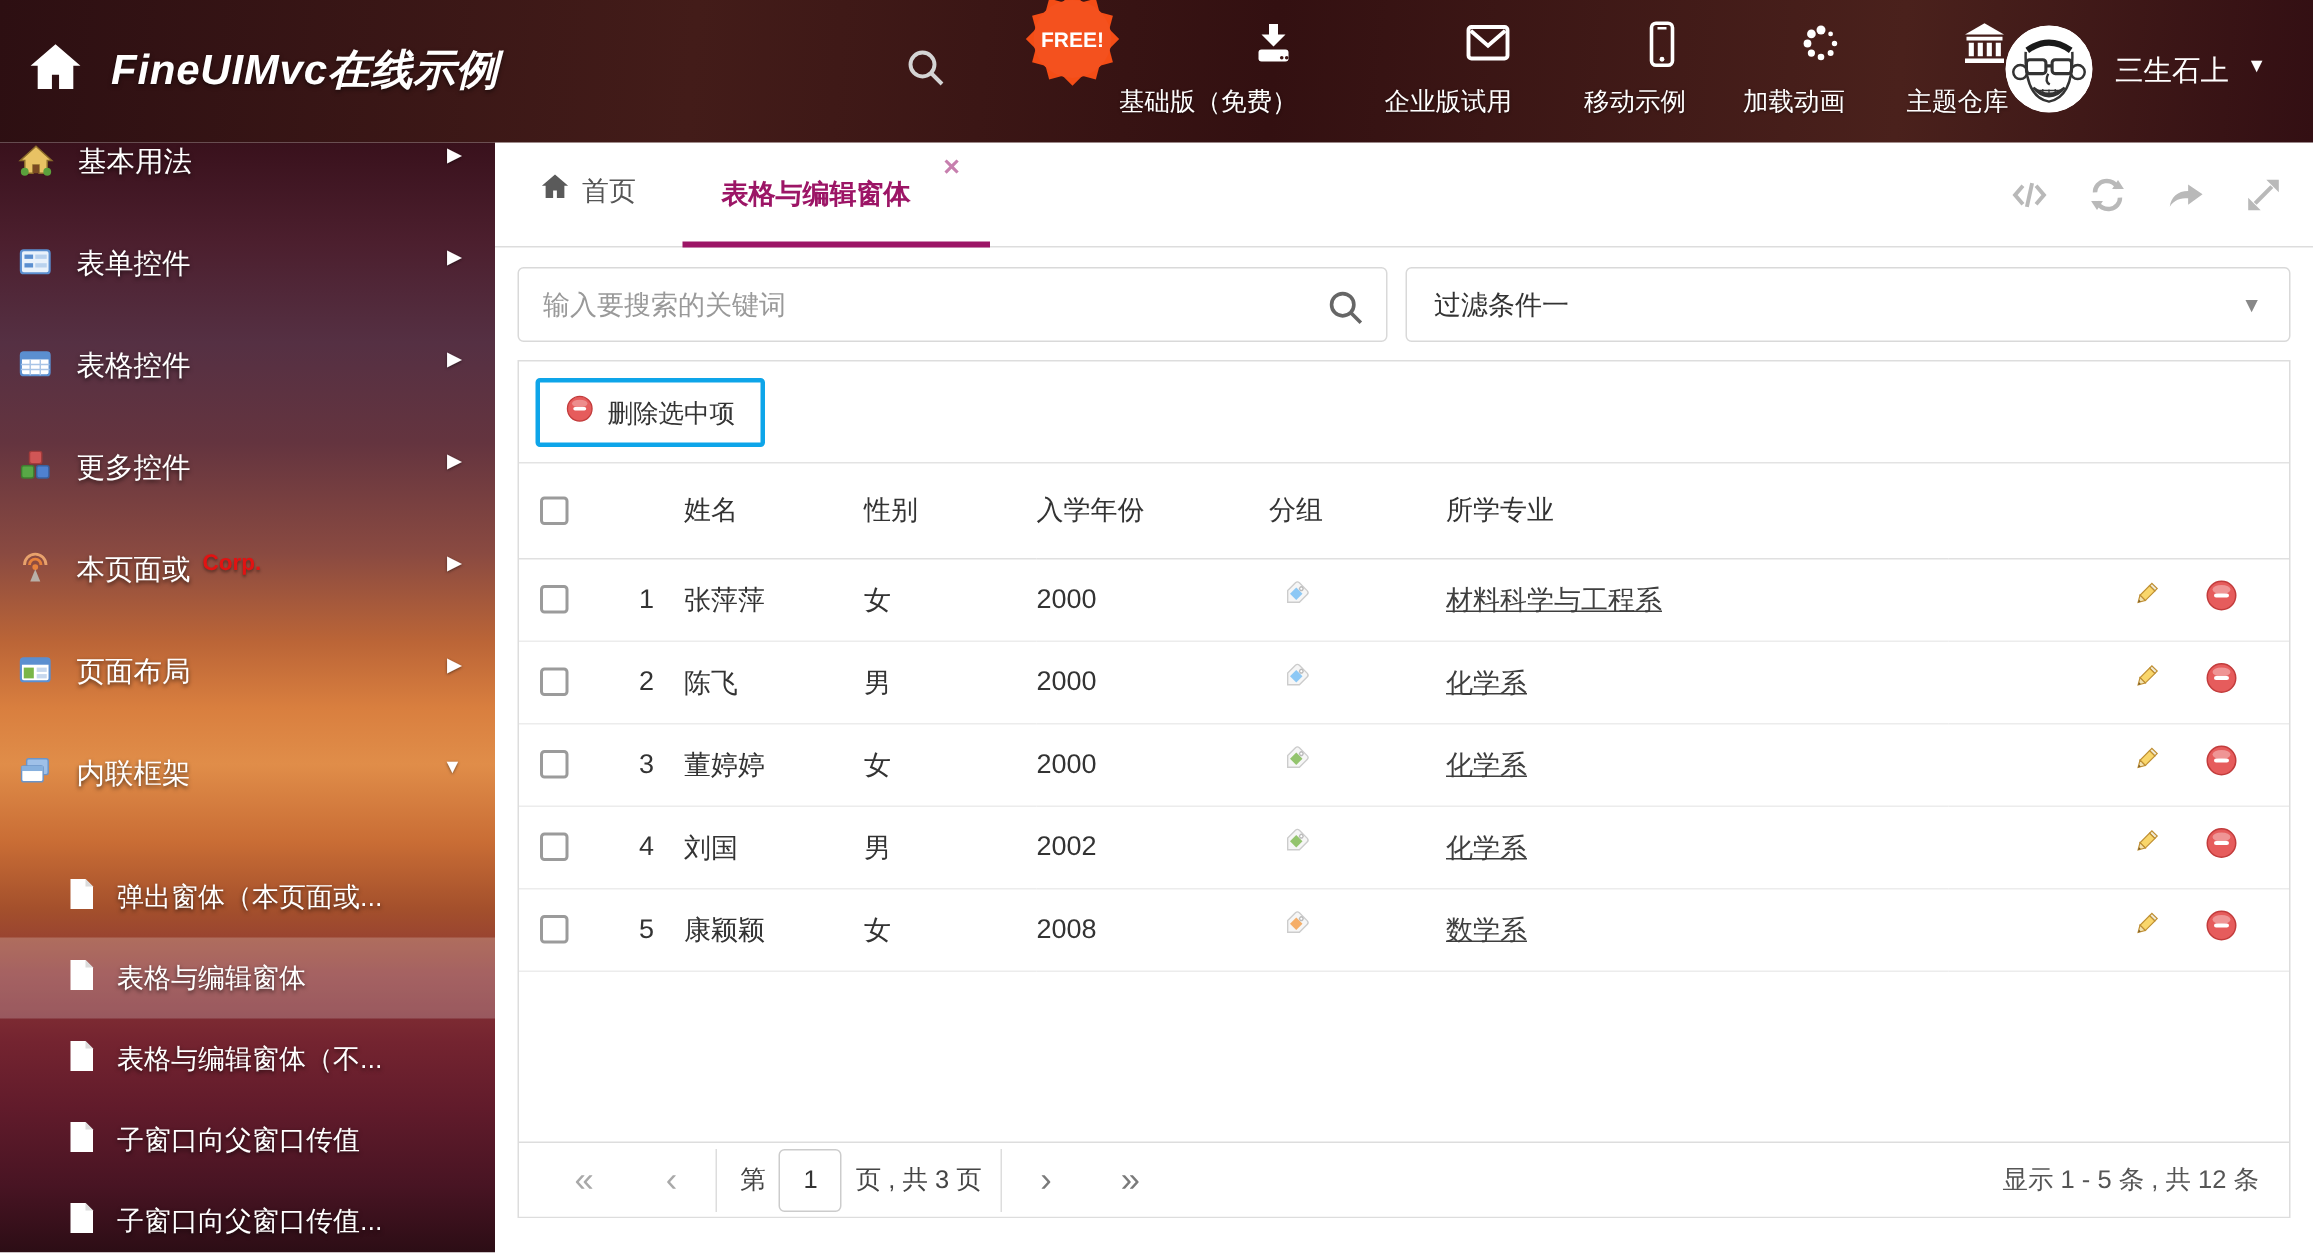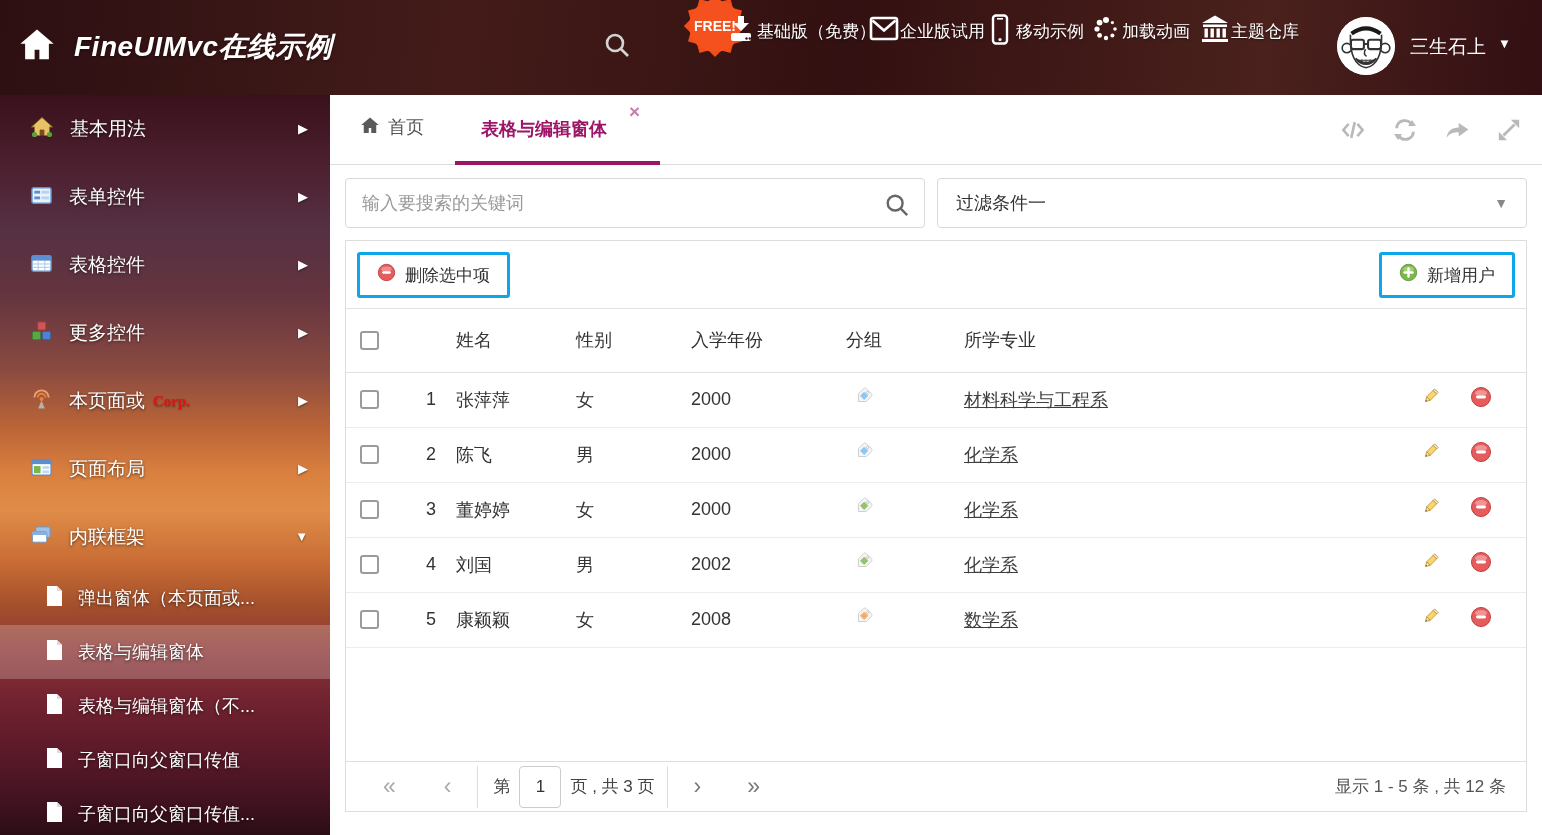--- a/index.html
+++ b/index.html
@@ -15,32 +15,32 @@
     text-shadow:0 1px 3px rgba(0,0,0,.5); letter-spacing:.5px;font-style:italic; }
   .top-search-input { position:absolute; left:428px; top:30px; width:160px; height:34px;
     background:transparent; border:none; outline:none; color:#ddd; font-size:18px; }
   .top-search-input::placeholder { color:#8d8d8d; }
   .top-search-icon { position:absolute; left:602px; top:30px; }
   .free-badge { position:absolute; left:684px; top:-6px; width:62px; height:62px; }
   .free-badge .spike { position:absolute; left:9px; top:10px; width:44px; height:44px; background:#f44d16; }
   .free-badge .s1 { transform:rotate(15deg);} .free-badge .s2 { transform:rotate(45deg);} .free-badge .s3 { transform:rotate(75deg);}
   .free-badge .disc { position:absolute; left:5px; top:6px; width:52px; height:52px; background:#f4511e; border-radius:50%;
     display:flex; align-items:center; justify-content:center; color:#fff; font-size:14px; font-weight:bold; }
-  .nav-item { position:absolute; top:14px; width:130px; display:flex; flex-direction:row; align-items:flex-start; cursor:pointer; }
+  .nav-item { position:absolute; top:14px; width:130px; display:flex; flex-direction:column; align-items:flex-end; cursor:pointer;margin-left:10px; }
   .nav-item .nav-label { color:#fff; font-size:17px; margin-top:6px; white-space:nowrap; text-shadow:0 1px 2px rgba(0,0,0,.5); }
   .n1{left:725px;} .n2{left:868px;} .n3{left:984px;} .n4{left:1090px;} .n5{left:1199px;}
   .avatar { position:absolute; left:1337px; top:17px; width:58px; height:58px; border-radius:50%; overflow:hidden; background:#fff; }
   .user-name { position:absolute; left:1410px; top:34px; color:#fff; font-size:19px; }
   .user-caret { position:absolute; left:1498px; top:36px; color:#fff; font-size:13px; }
 
   
   .sidebar { position:absolute; left:0; top:95px; width:330px; height:740px; z-index:4; overflow:hidden;
     background:linear-gradient(180deg,#39111c 0%,#4c1f2e 9%,#553043 18%,#64343f 27%,#8a4a41 37%,#bb6537 45%,
       #d97f3f 51%,#e08d49 56%,#c96d35 63%,#a4502c 69%,#8c3636 75%,#742430 81%,#611b2b 87%,#481423 94%,#2c0d15 100%); }
-  .side-item { height:68px; display:flex; align-items:center; padding-left:30px; position:relative; cursor:pointer;font-family:Liberation Serif, serif; }
+  .side-item { height:68px; display:flex; align-items:flex-start; padding-left:12px; position:relative; cursor:pointer; }
   .side-item .si-label { color:#fff; font-size:19px; margin-left:16px; text-shadow:0 1px 3px rgba(0,0,0,.65); }
   .side-item .corp { color:#e21212; font-size:15px; margin-left:8px; font-weight:bold; text-shadow:0 1px 2px rgba(0,0,0,.4); }
   .side-item .si-arrow { position:absolute; right:22px; color:#fff; font-size:13px; text-shadow:0 1px 2px rgba(0,0,0,.5); }
   .sub-item { height:54px; display:flex; align-items:center; padding-left:44px; cursor:pointer; }
   .sub-item .si-label { color:#fff; font-size:18px; margin-left:14px; text-shadow:0 1px 3px rgba(0,0,0,.65); }
   .sub-item.active { background:rgba(255,255,255,.22); }
 
   
   .content { position:absolute; left:330px; top:95px; width:1212px; height:740px; background:#fff; }
 
@@ -405,31 +405,20 @@
         <button class="btn btn-delete">
           <span>
             <svg width="19" height="19" viewBox="0 0 22 22">
                 <circle cx="11" cy="11" r="9.5" fill="#e65c5c" stroke="#c23c3c"></circle>
                 <ellipse cx="11" cy="7" rx="6" ry="3" fill="#fff" opacity=".3"></ellipse>
                 <rect x="6" y="9.6" width="10" height="2.8" rx="1.4" fill="#fff"></rect>
               </svg>
           </span>
           <span>删除选中项</span>
         </button>
-        <button class="btn btn-add">
-          <span>
-            <svg width="19" height="19" viewBox="0 0 22 22">
-                <circle cx="11" cy="11" r="9.5" fill="#7db84a" stroke="#5e9634"></circle>
-                <ellipse cx="11" cy="7" rx="6" ry="3" fill="#fff" opacity=".3"></ellipse>
-                <rect x="9.6" y="5" width="2.8" height="12" rx="1.4" fill="#fff"></rect>
-                <rect x="5" y="9.6" width="12" height="2.8" rx="1.4" fill="#fff"></rect>
-              </svg>
-          </span>
-          <span>新增用户</span>
-        </button>
       </div>
 
       <table class="grid-table">
         <colgroup>
           <col style="width:50px">
             <col style="width:60px">
             <col style="width:120px">
             <col style="width:115px">
           <col style="width:155px">
             <col style="width:118px">

